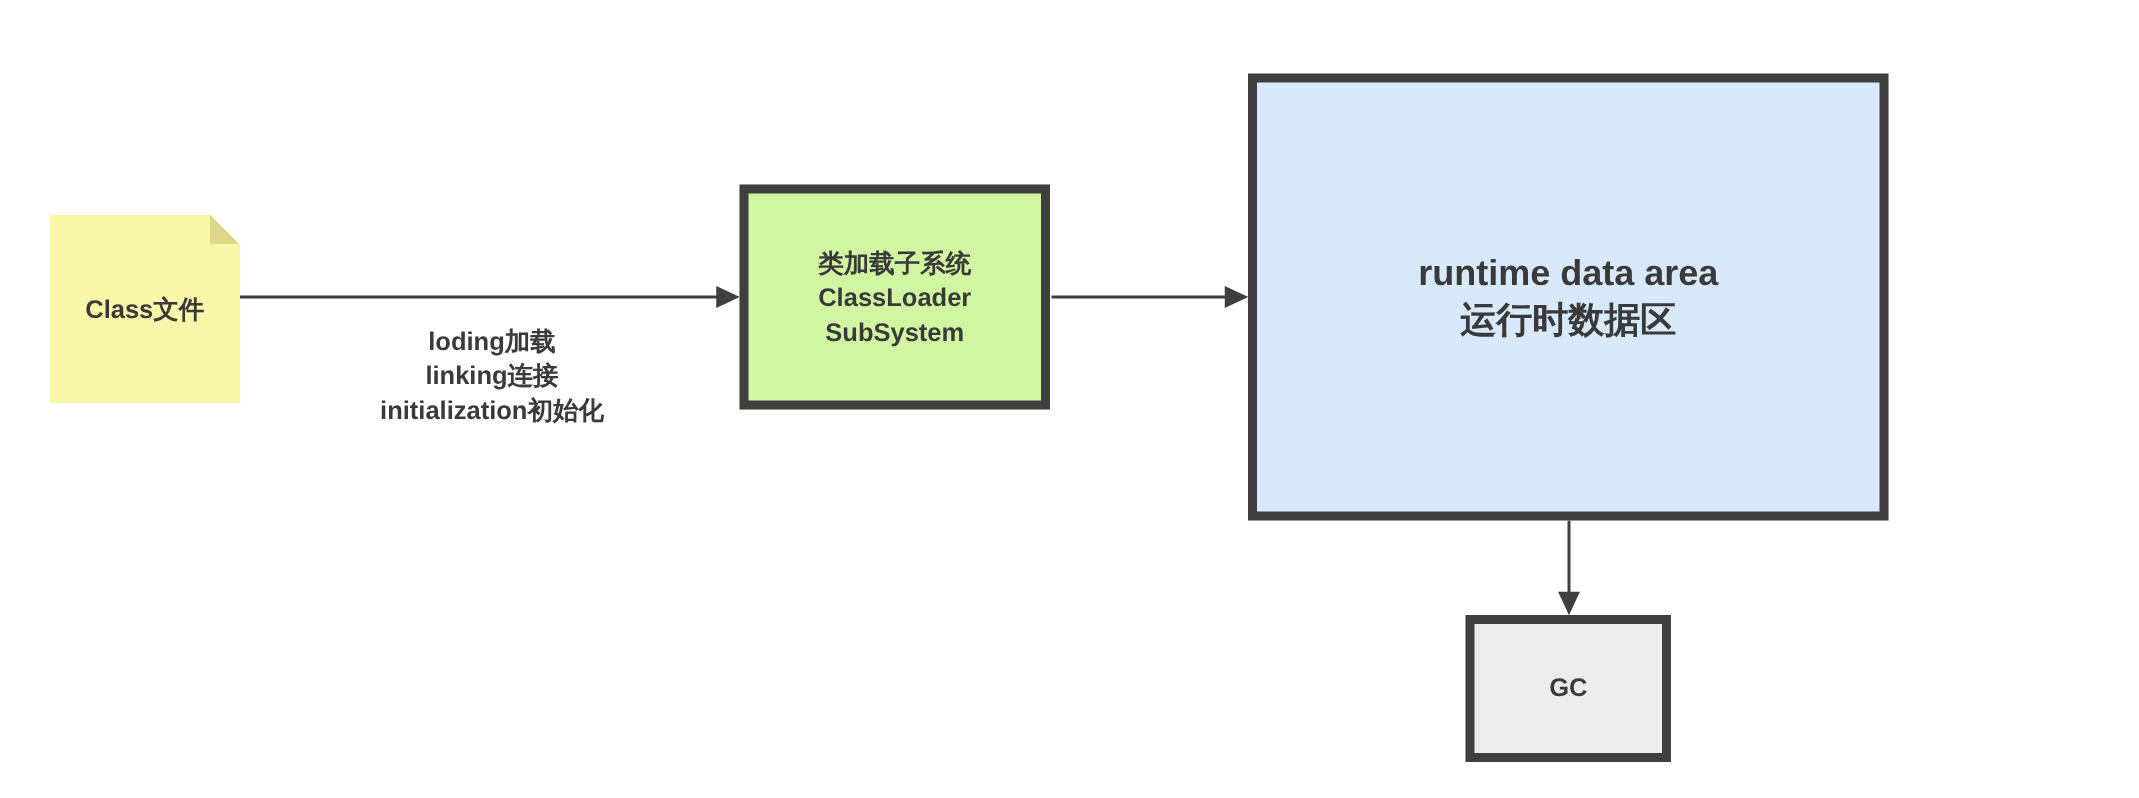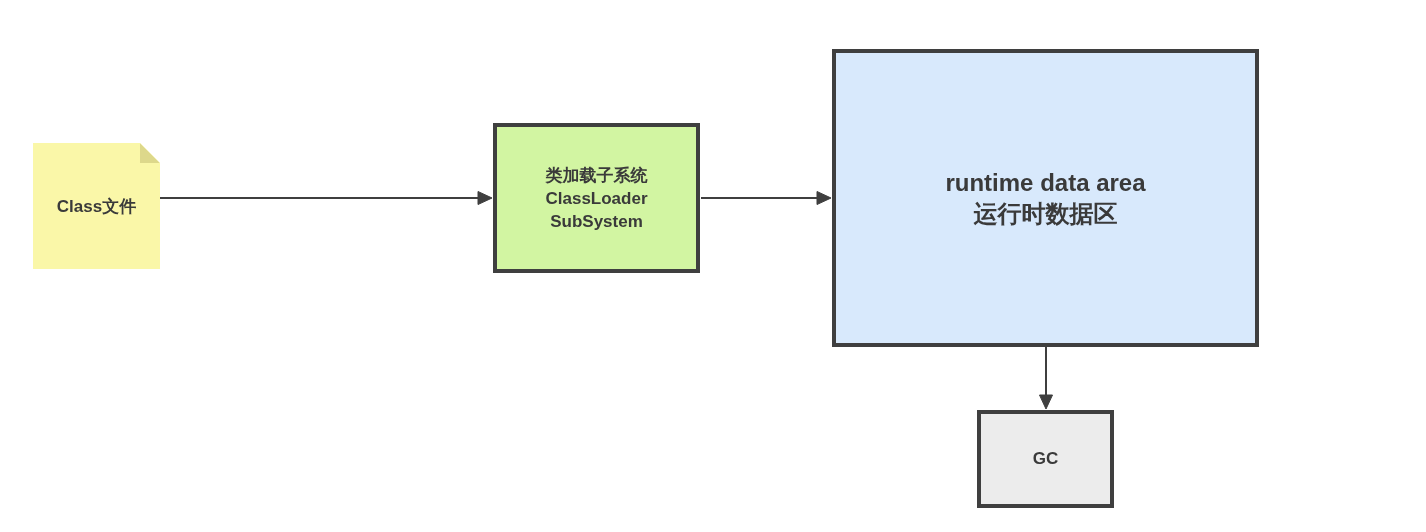--- a/index.html
+++ b/index.html
@@ -48,21 +48,21 @@
   }
   .note-fold {
     position: absolute;
     top: 0;
     right: 0;
     width: 20px;
     height: 20px;
     clip-path: polygon(0 0, 100% 100%, 0 100%);
   }
   .box {
-    border: 4px solid #be185d;
+    border: 6px solid #be185d;
   }
   .classloader-box {
     left: 493px;
     top: 123px;
     width: 207px;
     height: 150px;
     font-size: 17px;
     line-height: 23px;
   }
   .runtime-box {
@@ -128,14 +128,19 @@
 
   <div class="node box runtime-box" style="background-color: rgb(216, 233, 252); border-color: rgb(63, 63, 63); color: rgb(58, 58, 58);">
     <span class="line">runtime data area</span>
     <span class="line">运行时数据区</span>
   </div>
 
   <div class="node box gc-box" style="background-color: rgb(236, 236, 236); border-color: rgb(63, 63, 63); color: rgb(58, 58, 58);">
     <span class="line">GC</span>
   </div>
 
+  <div class="edge-labels" style="color: rgb(58, 58, 58);">
+    <div class="line">loding加载</div>
+    <div class="line">linking连接</div>
+    <div class="line">initialization初始化</div>
+  </div>
 
 </div>
 
 </body></html>

